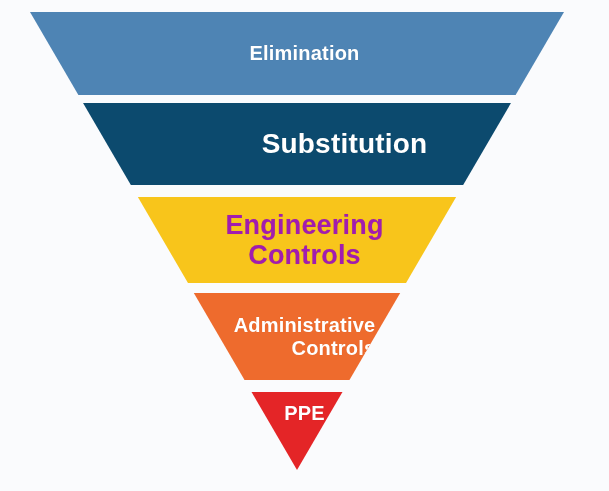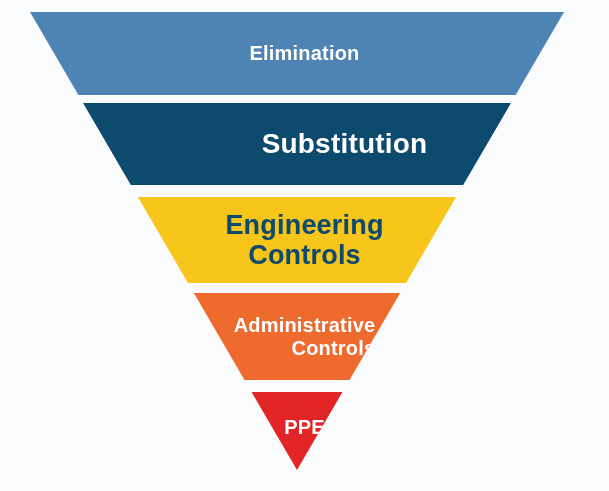--- a/index.html
+++ b/index.html
@@ -28,37 +28,37 @@
     white-space: pre-line;
     line-height: 1.12;
     letter-spacing: 0.2px;
     text-shadow: 0 0 1px rgba(0,0,0,0.12);
   }
   .level-0 .funnel-label { font-size: 20px; }
   .level-1 .funnel-label { font-size: 28px; }
   .level-2 .funnel-label { font-size: 27px; }
   .level-3 .funnel-label { font-size: 20px; text-align: right; }
   .level-4 { align-items: flex-start; padding-top: 0; }
-  .level-4 .funnel-label { font-size: 20px; margin-top: 24px; text-align: center; }
+  .level-4 .funnel-label { font-size: 20px; margin-top: 10px; text-align: center; }
 </style>
 </head>
 <body>
 
 <div id="stage" style="background: rgb(250, 251, 253);">
 
   <div class="funnel-level level-0" style="top: 12px; height: 83px; background: rgb(78, 132, 180); clip-path: polygon(30px 0px, 564px 0px, 515.614px 83px, 78.3865px 83px);">
     <span class="funnel-label" style="color: rgb(255, 255, 255);">Elimination</span>
   </div>
 
   <div class="funnel-level level-1" style="top: 103px; height: 82px; background: #0c4a6e; clip-path: polygon(83.0502px 0px, 510.95px 0px, 461.397px 85px, 132.603px 85px); padding-left: 40px;">
     <span class="funnel-label" style="color: rgb(255, 255, 255);">Substitution</span>
   </div>
 
   <div class="funnel-level level-2" style="top: 197px; height: 86px; background: rgb(248, 197, 27); clip-path: polygon(137.849px 0px, 456.151px 0px, 406.015px 86px, 187.985px 86px);">
-    <span class="funnel-label" style="color: #0c4a6e;">Engineering
+    <span class="funnel-label" style="color: #a21caf;">Engineering
 Controls</span>
   </div>
 
   <div class="funnel-level level-3" style="top: 293px; height: 87px; background: rgb(238, 107, 45); clip-path: polygon(193.814px 0px, 400.186px 0px, 349.467px 87px, 244.533px 87px);">
     <span class="funnel-label" style="color: rgb(255, 255, 255);">Administrative
 Controls</span>
   </div>
 
   <div class="funnel-level level-4" style="top: 392px; height: 78px; background: rgb(228, 37, 39); clip-path: polygon(251.528px 0px, 342.472px 0px, 297px 78px);">
     <span class="funnel-label" style="color: rgb(255, 255, 255);">PPE</span>

